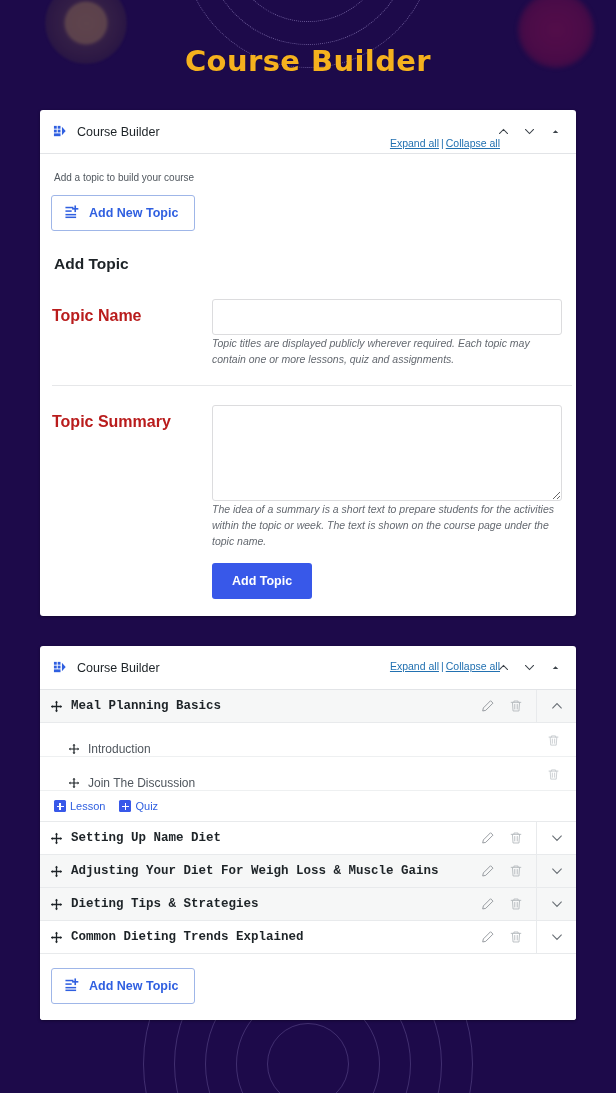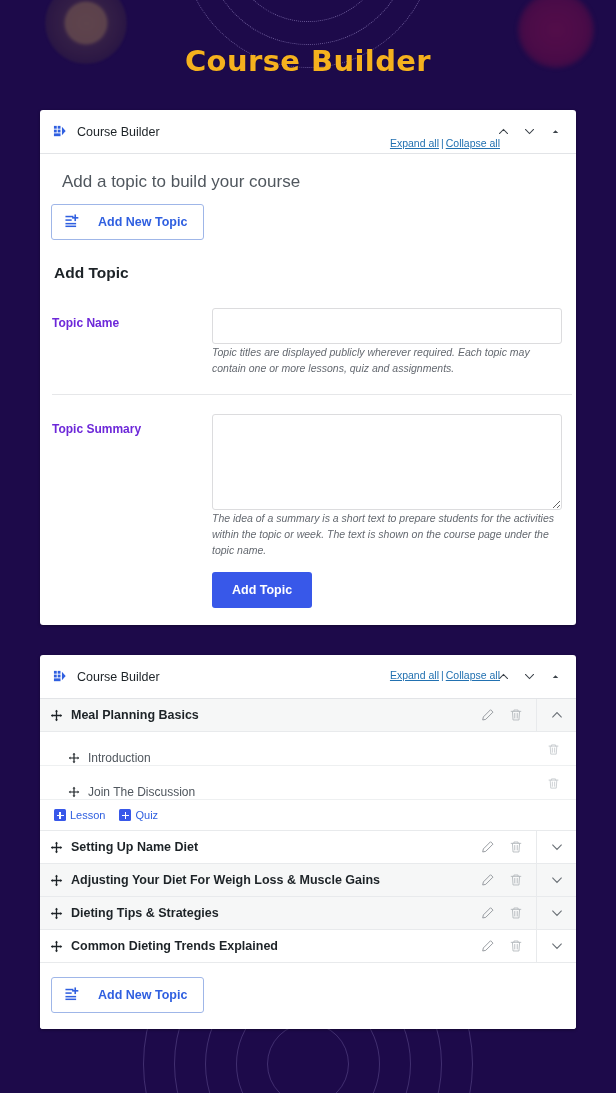--- a/index.html
+++ b/index.html
@@ -135,29 +135,29 @@
   }
   .ctrl-btn {
     width: 17px; height: 17px;
     display: flex; align-items: center; justify-content: center;
     cursor: pointer;
   }
   .ctrl-btn svg { display: block; }
 
   
   .intro-text {
-    font-size: 17px;
+    font-size: 10px;
     color: #50575e;
-    padding: 18px 0 0 22px;
+    padding: 18px 0 0 14px;
   }
   .add-new-wrap { padding: 12px 0 24px 11px; }
   .btn-outline {
     display: inline-flex;
     align-items: center;
-    gap: 17px;
+    gap: 8px;
     border: 1px solid #9fb6e8;
     border-radius: 3px;
     background: #ffffff;
     color: #2f5fe0;
     font-size: 12.5px;
     font-weight: bold;
     padding: 9px 16px 9px 13px;
     cursor: pointer;
   }
   .btn-outline svg { display: block; flex: 0 0 auto; }
@@ -172,23 +172,23 @@
   }
   .field-row {
     display: flex;
     align-items: flex-start;
     padding-bottom: 17px;
   }
   .field-row.divided { border-bottom: 1px solid #e6e7e9; margin-bottom: 19px; }
   .field-label {
     width: 160px;
     flex: 0 0 160px;
-    font-size: 12px;
+    font-size: 16px;
     font-weight: bold;
-    color: #6d28d9;
+    color: #b91c1c;
     padding-top: 8px;
   }
   .field-ctrl { flex: 1 1 auto; padding-right: 10px; }
   .txt-input {
     width: 100%;
     height: 36px;
     border: 1px solid #dcdcde;
     border-radius: 3px;
     background: #fff;
     padding: 0 8px;
@@ -250,20 +250,21 @@
     display: flex; align-items: center; justify-content: center;
     cursor: move;
   }
   .topic-name {
     font-size: 12.5px;
     font-weight: bold;
     color: #1d2327;
     flex: 1 1 auto;
     white-space: nowrap;
     overflow: hidden;
+    font-family: Liberation Mono, monospace;
   }
   .row-actions {
     display: flex;
     align-items: center;
     flex: 0 0 auto;
   }
   .icon-btn {
     width: 28px; height: 32px;
     display: flex; align-items: center; justify-content: center;
     cursor: pointer;

